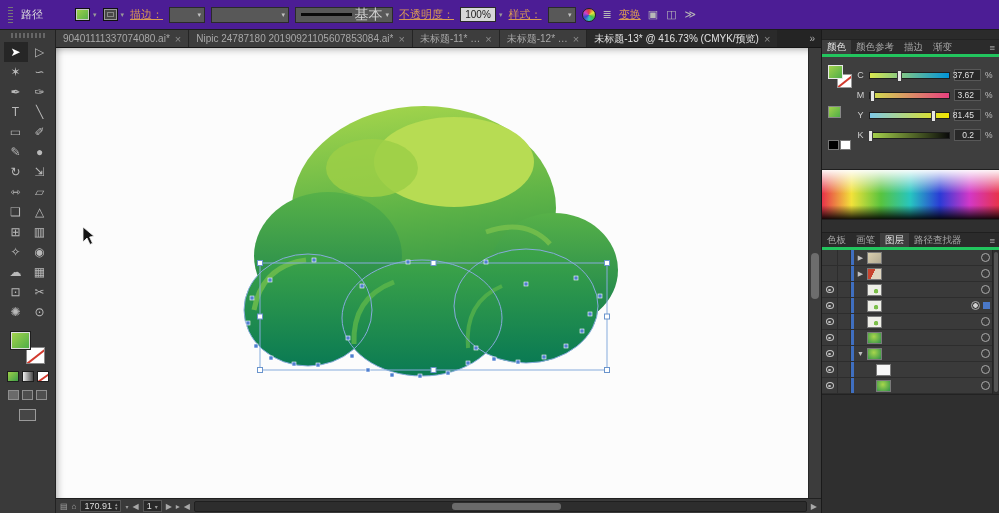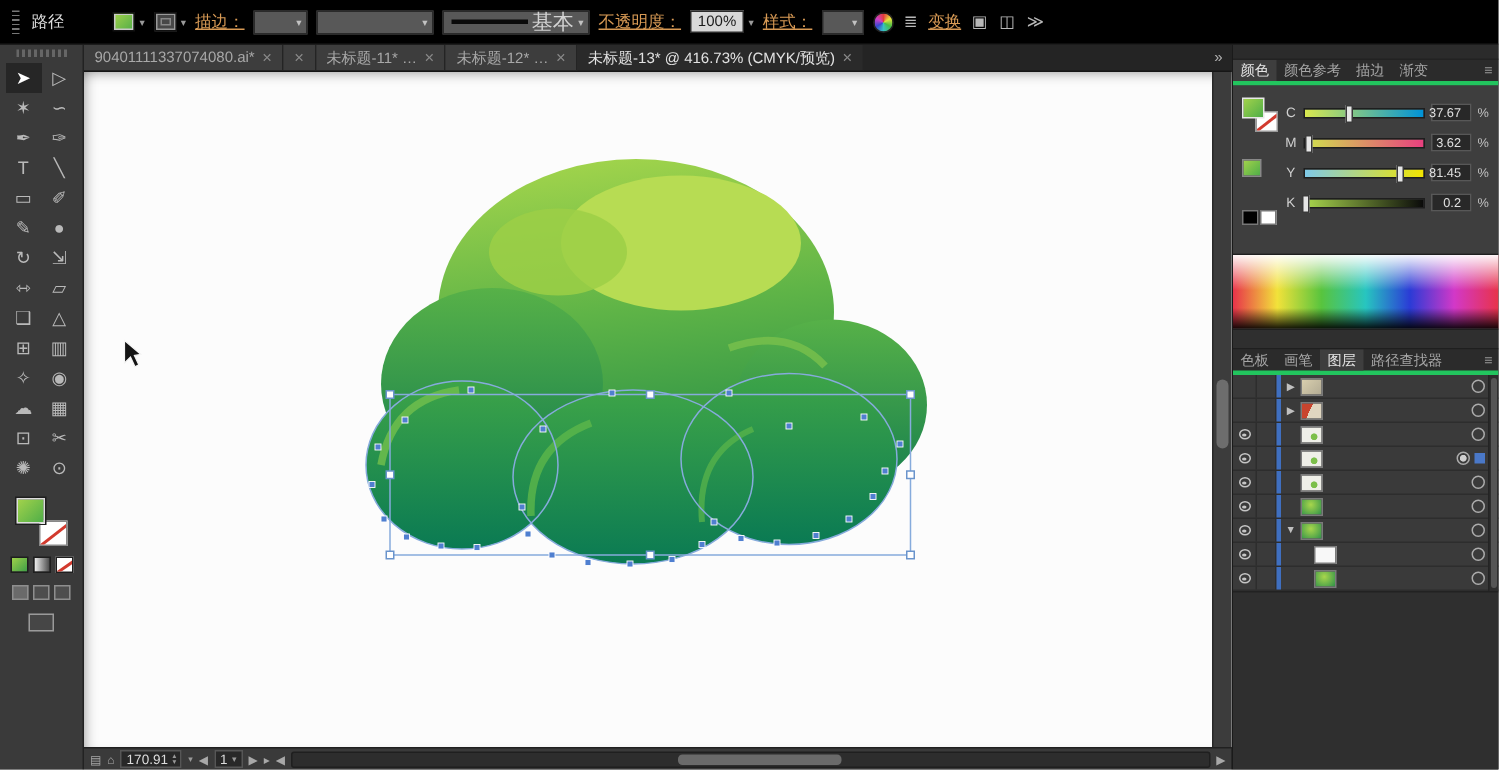--- a/index.html
+++ b/index.html
@@ -1,21 +1,21 @@
 <!DOCTYPE html>
 <html><head>
 <meta charset="utf-8">
 <style>
   *{box-sizing:border-box;margin:0;padding:0}
   html,body{width:999px;height:513px;overflow:hidden}
   body{font-family:"Liberation Sans",sans-serif;background:#323232;font-size:11px;color:#c8c8c8}
   .app{position:relative;width:999px;height:513px;display:flex;flex-direction:column}
 
   
-  .control-bar{height:30px;flex:0 0 30px;background:#000000;border-bottom:1px solid #1c1c1c;display:flex;align-items:center;padding:0 8px;gap:6px}
+  .control-bar{height:30px;flex:0 0 30px;background:#4c1d95;border-bottom:1px solid #1c1c1c;display:flex;align-items:center;padding:0 8px;gap:6px}
   .grip{width:5px;height:16px;background:repeating-linear-gradient(to bottom,#777 0 1px,transparent 1px 3px);margin-right:2px}
   .cb-label{color:#dcdcdc;margin-right:26px}
   .swatch{width:15px;height:13px;border:1px solid #111;box-shadow:inset 0 0 0 1px #c9c9c9}
   .fillsw{background:linear-gradient(135deg,#a2d24b,#52ad48)}
   .strokesw{background:#474747;box-shadow:inset 0 0 0 1px #999,inset 0 0 0 3px #474747,inset 0 0 0 4px #888}
   .tinyarr{color:#9a9a9a;font-size:7px;margin-left:-3px}
   .cb-link{color:#d89a55;text-decoration:underline;white-space:nowrap}
   .dd{position:relative;height:16px;background:#585858;border:1px solid #2a2a2a;display:inline-flex;align-items:center;justify-content:flex-end;padding:0 3px;gap:3px}
   .ddarr{color:#c2c2c2;font-style:normal;font-size:7px}
   .w38{width:36px}.w80{width:78px}.w96{width:98px}.w30{width:28px}
@@ -226,20 +226,21 @@
     </div>
 
     <div class="center">
       <div class="tab-bar">
         <div id="doc-tabs" style="display:flex;align-items:stretch;min-width:0">
             <div class="dtab">
               <span class="dtab-label">90401111337074080.ai*</span>
               <span class="dtab-close">×</span>
             </div>
             <div class="dtab">
+              <span class="dtab-label">Nipic 24787180 20190921105607853084.ai*</span>
               <span class="dtab-close">×</span>
             </div>
             <div class="dtab">
               <span class="dtab-label">未标题-11* …</span>
               <span class="dtab-close">×</span>
             </div>
             <div class="dtab">
               <span class="dtab-label">未标题-12* …</span>
               <span class="dtab-close">×</span>
             </div>

